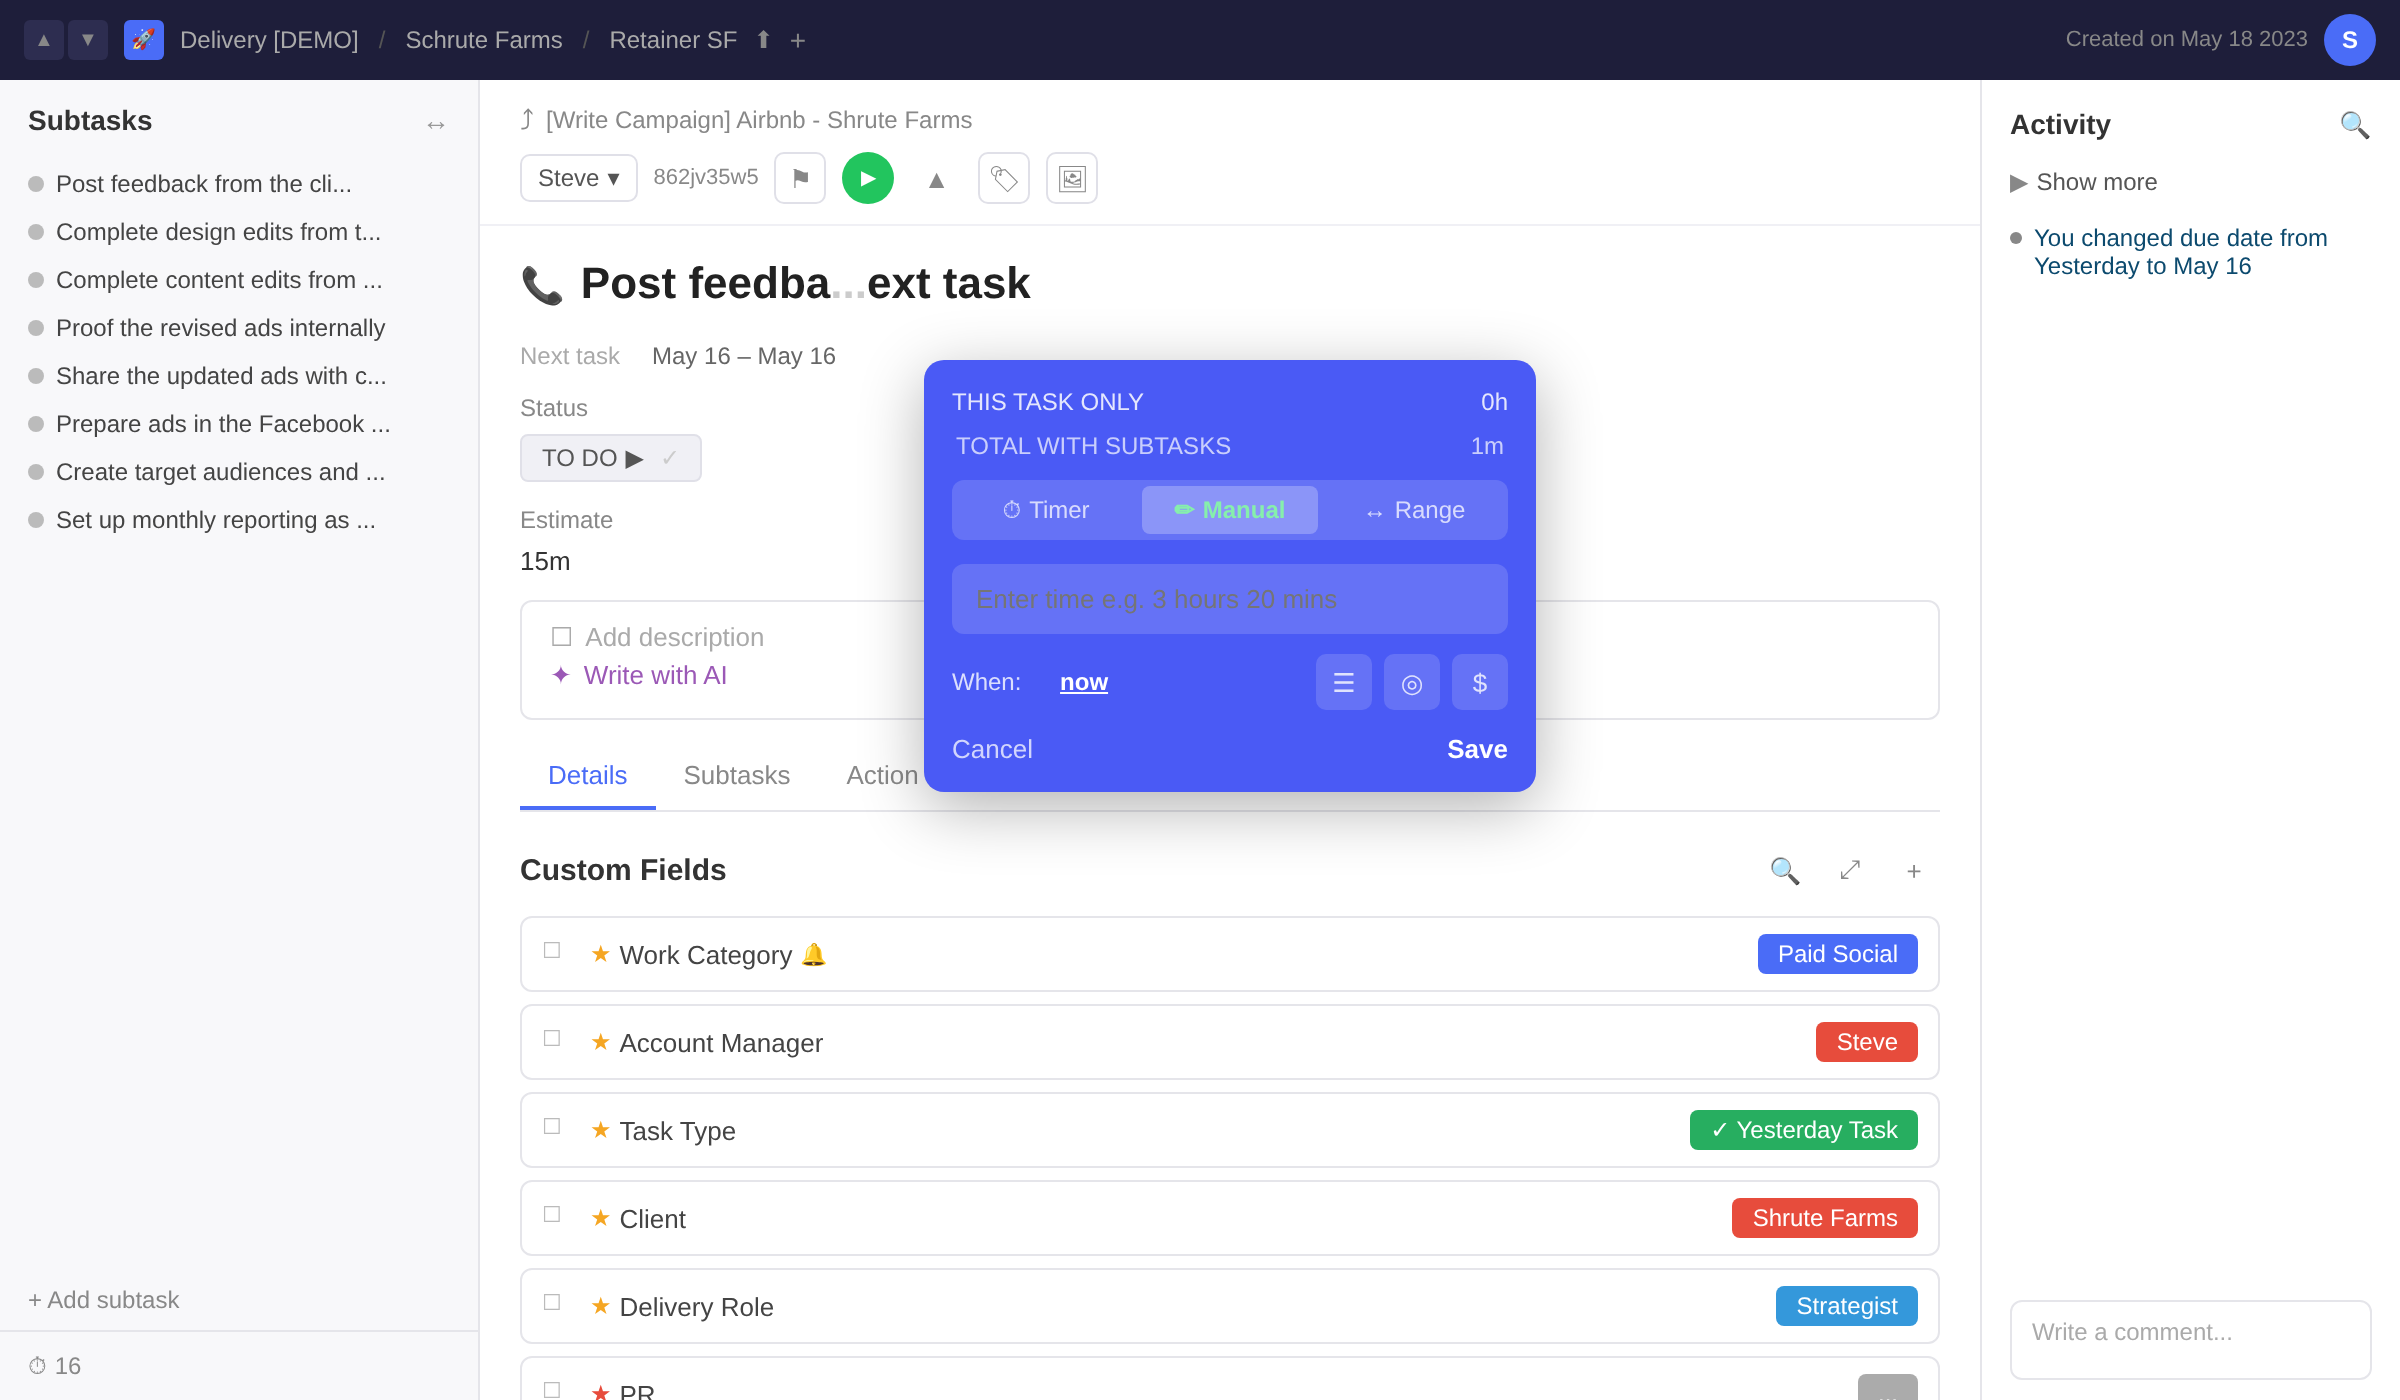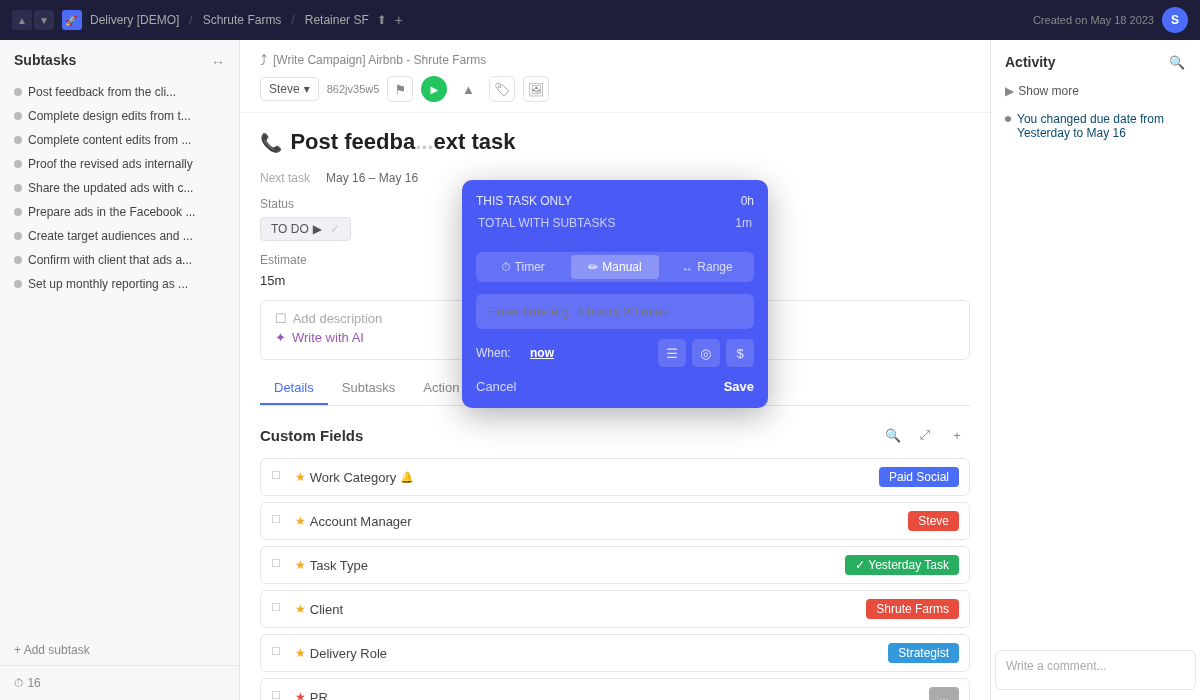--- a/index.html
+++ b/index.html
@@ -91,34 +91,34 @@
     
     .activity-panel { width: 210px; background: #fff; border-left: 1px solid #e5e5ea; display: flex; flex-direction: column; flex-shrink: 0; }
     .activity-header { padding: 14px 14px 8px; display: flex; align-items: center; justify-content: space-between; }
     .activity-title { font-size: 14px; font-weight: 600; color: #333; }
     .activity-search { color: #888; cursor: pointer; }
     .show-more { display: flex; align-items: center; gap: 4px; padding: 6px 14px; color: #555; font-size: 12px; cursor: pointer; }
     .show-more-arrow { color: #888; }
     .activity-item { padding: 8px 14px; font-size: 12px; color: #0c4a6e; display: flex; gap: 6px; }
     .activity-dot { width: 6px; height: 6px; border-radius: 50%; background: #888; margin-top: 4px; flex-shrink: 0; }
     .activity-spacer { flex: 1; }
-    .comment-input { margin: 10px 4px; border: 1px solid #e5e5ea; border-radius: 6px; padding: 8px 10px; font-size: 12px; color: #aaa; cursor: text; min-height: 40px; }
+    .comment-input { margin: 10px 14px; border: 1px solid #e5e5ea; border-radius: 6px; padding: 8px 10px; font-size: 12px; color: #aaa; cursor: text; min-height: 40px; }
     .time-popup { position: absolute; top: 140px; left: 50%; transform: translateX(-50%); width: 306px; background: #4a5af5; border-radius: 10px; padding: 14px; color: #fff; box-shadow: 0 8px 32px rgba(0,0,0,0.3); z-index: 101; }
     .time-popup-header { display: flex; justify-content: space-between; align-items: center; margin-bottom: 8px; font-size: 12px; opacity: 0.85; }
     .time-tabs { display: flex; gap: 4px; margin-bottom: 12px; background: rgba(255,255,255,0.15); border-radius: 6px; padding: 3px; }
     .time-tab { flex: 1; text-align: center; padding: 5px 8px; border-radius: 4px; font-size: 12px; cursor: pointer; color: rgba(255,255,255,0.75); }
-    .time-tab.active { background: rgba(255,255,255,0.25); color: #ffffff; font-weight: 400; }
+    .time-tab.active { background: rgba(255,255,255,0.25); color: #86efac; font-weight: 700; }
     .time-input { background: rgba(255,255,255,0.15); border: none; border-radius: 6px; padding: 10px 12px; color: rgba(255,255,255,0.7); font-size: 13px; width: 100%; margin-bottom: 10px; outline: none; }
     .time-when { display: flex; align-items: center; gap: 8px; margin-bottom: 12px; font-size: 12px; color: rgba(255,255,255,0.8); }
     .time-when-actions { display: flex; gap: 6px; }
     .time-when-btn { width: 28px; height: 28px; background: rgba(255,255,255,0.15); border-radius: 5px; display: flex; align-items: center; justify-content: center; cursor: pointer; font-size: 13px; }
     .time-popup-footer { display: flex; justify-content: space-between; align-items: center; }
     .time-cancel { color: rgba(255,255,255,0.75); font-size: 13px; cursor: pointer; }
     .time-save { color: #fff; font-size: 13px; font-weight: 600; cursor: pointer; }
-    .total-row { display: flex; justify-content: space-between; align-items: center; font-size: 12px; color: rgba(255,255,255,0.7); margin-bottom: 22px; padding: 0 2px; }
+    .total-row { display: flex; justify-content: space-between; align-items: center; font-size: 12px; color: rgba(255,255,255,0.7); margin-bottom: 10px; padding: 0 2px; }
   </style>
 </head>
 <body>
 
 <div class="app-container">
 
   <div class="top-bar">
     <div class="nav-arrows">
       <div class="nav-arrow">▲</div>
       <div class="nav-arrow">▼</div>
@@ -166,24 +166,20 @@
           <div class="subtask-dot gray"></div>
           <span class="subtask-label">Share the updated ads with c...</span>
         </div>
         <div class="subtask-item">
           <div class="subtask-dot gray"></div>
           <span class="subtask-label">Prepare ads in the Facebook ...</span>
         </div>
         <div class="subtask-item">
           <div class="subtask-dot gray"></div>
           <span class="subtask-label">Create target audiences and ...</span>
-        </div>
-        <div class="subtask-item">
-          <div class="subtask-dot gray"></div>
-          <span class="subtask-label">Confirm with client that ads a...</span>
         </div>
         <div class="subtask-item">
           <div class="subtask-dot gray"></div>
           <span class="subtask-label">Set up monthly reporting as ...</span>
         </div>
       </div>
       <div class="add-subtask">+ Add subtask</div>
       <div class="sidebar-footer">
         <span>⏱</span>
         <span>16</span>

